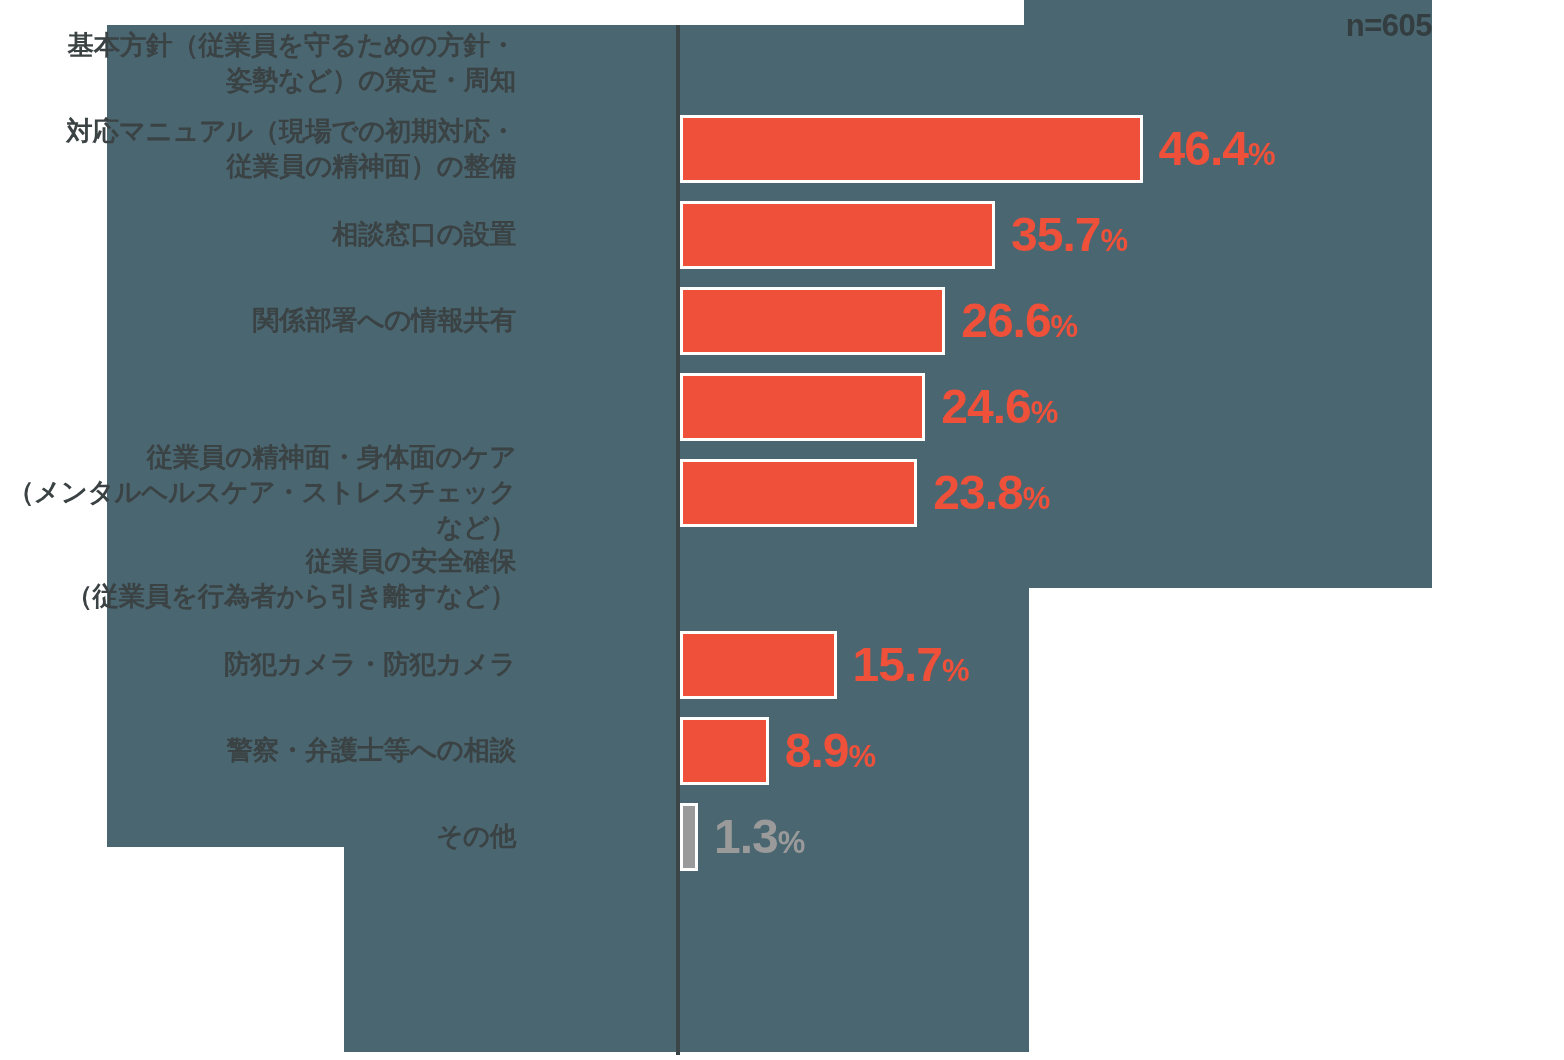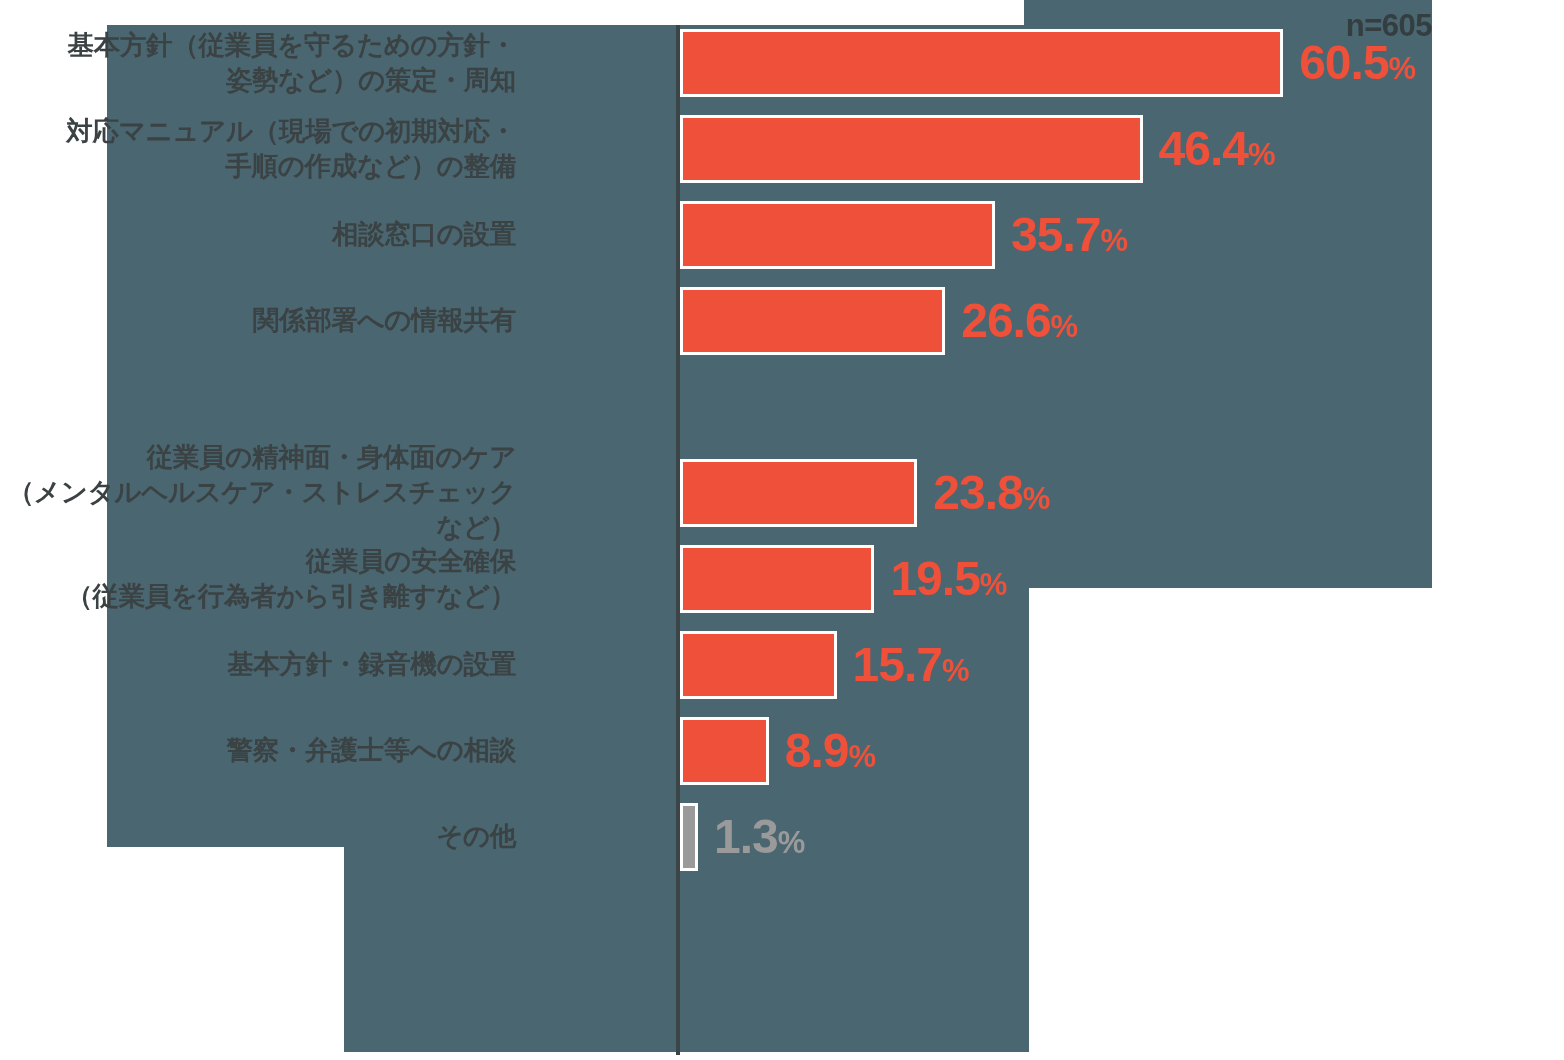--- a/index.html
+++ b/index.html
@@ -121,67 +121,63 @@
   <div class="bg-panel" id="bg-bottom"></div>
 
   <div id="n-label">n=605</div>
 
   <div id="axis-line"></div>
 
   <div id="rows-container">
       <div class="row" style="top: 20px;">
         <div class="cat-label">基本方針（従業員を守るための方針・
 姿勢など）の策定・周知</div>
-        <div class="bar-wrap">
-          <div class="bar" style="width: 603.185px;"></div>
-          <div class="bar-value"><span>60.5</span><span class="pct">%</span></div>
-        </div>
       </div>
       <div class="row" style="top: 106px;">
         <div class="cat-label">対応マニュアル（現場での初期対応・
-手順の作成など）の整備</div>
+従業員の精神面）の整備</div>
         <div class="bar-wrap">
           <div class="bar" style="width: 462.608px;"></div>
           <div class="bar-value"><span>46.4</span><span class="pct">%</span></div>
         </div>
       </div>
       <div class="row" style="top: 192px;">
         <div class="cat-label">相談窓口の設置</div>
         <div class="bar-wrap">
           <div class="bar" style="width: 315.052px;"></div>
           <div class="bar-value"><span>35.7</span><span class="pct">%</span></div>
         </div>
       </div>
       <div class="row" style="top: 278px;">
         <div class="cat-label">関係部署への情報共有</div>
         <div class="bar-wrap">
           <div class="bar" style="width: 265.202px;"></div>
           <div class="bar-value"><span>26.6</span><span class="pct">%</span></div>
         </div>
       </div>
       <div class="row" style="top: 364px;">
+        <div class="bar-wrap">
+          <div class="bar" style="width: 245.262px;"></div>
+          <div class="bar-value"><span>24.6</span><span class="pct">%</span></div>
+        </div>
       </div>
       <div class="row" style="top: 450px;">
         <div class="cat-label">従業員の精神面・身体面のケア
 （メンタルヘルスケア・ストレスチェックなど）</div>
         <div class="bar-wrap">
           <div class="bar" style="width: 237.286px;"></div>
           <div class="bar-value"><span>23.8</span><span class="pct">%</span></div>
         </div>
       </div>
       <div class="row" style="top: 536px;">
         <div class="cat-label">従業員の安全確保
 （従業員を行為者から引き離すなど）</div>
-        <div class="bar-wrap">
-          <div class="bar" style="width: 194.415px;"></div>
-          <div class="bar-value"><span>19.5</span><span class="pct">%</span></div>
-        </div>
       </div>
       <div class="row" style="top: 622px;">
-        <div class="cat-label">基本方針・録音機の設置</div>
+        <div class="cat-label">防犯カメラ・防犯カメラ</div>
         <div class="bar-wrap">
           <div class="bar" style="width: 156.529px;"></div>
           <div class="bar-value"><span>15.7</span><span class="pct">%</span></div>
         </div>
       </div>
       <div class="row" style="top: 708px;">
         <div class="cat-label">警察・弁護士等への相談</div>
         <div class="bar-wrap">
           <div class="bar" style="width: 88.733px;"></div>
           <div class="bar-value"><span>8.9</span><span class="pct">%</span></div>

